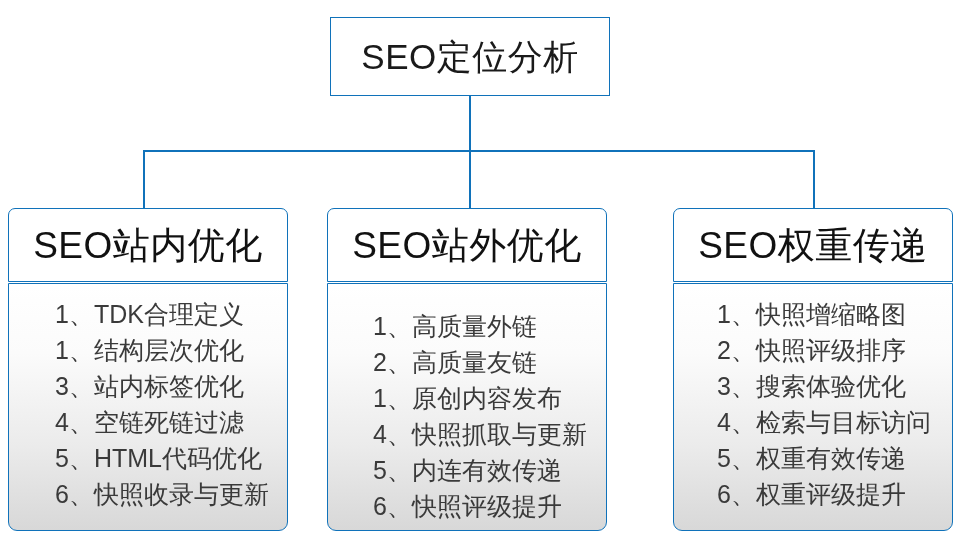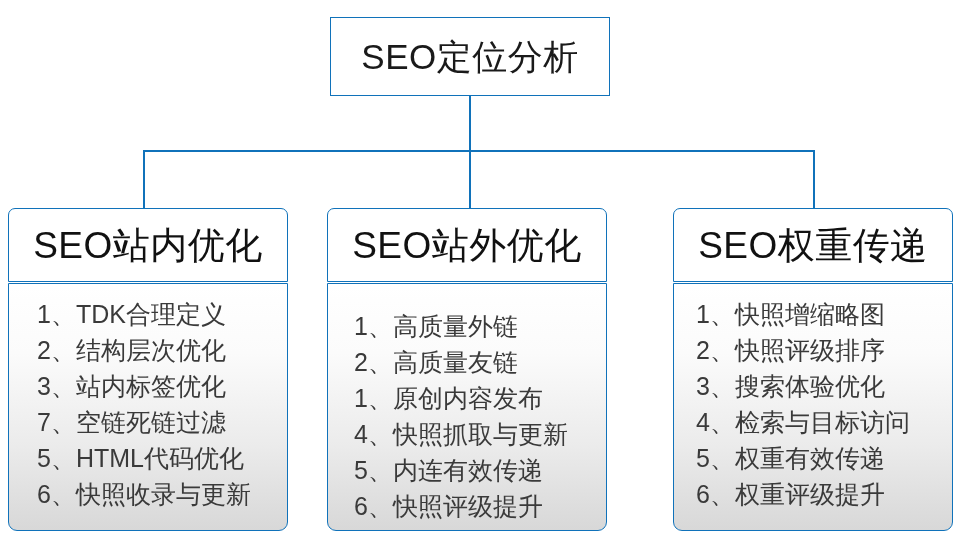--- a/index.html
+++ b/index.html
@@ -81,21 +81,21 @@
   .col-body {
     box-sizing: border-box;
     margin-top: 1px;
     height: 248px;
     border: 1.6px solid #1072ba;
     border-radius: 0 0 9px 9px;
     background: linear-gradient(to bottom, #ffffff 0%, #fbfbfb 28%, #ebebeb 66%, #d8d8d8 100%);
     padding: 12px 0 0 0;
     display: flex;
     flex-direction: column;
-    align-items: flex-start;
+    align-items: center;
   }
   .col-body ul {
     list-style: none;
     margin: 0;
     padding: 0 0 0 28px;
   }
   .col-body li {
     font-size: 25px;
     line-height: 36px;
     color: #3a3a3a;
@@ -119,23 +119,23 @@
   <div class="conn conn-v-center"></div>
   <div class="conn conn-v-right"></div>
 
   <div class="column col-1">
     <div class="col-head">
       <span class="col-head-label">SEO站内优化</span>
     </div>
     <div class="col-body">
       <ul>
         <li>1、TDK合理定义</li>
-        <li>2、结构层次优化</li>
+        <li>1、结构层次优化</li>
         <li>3、站内标签优化</li>
-        <li>7、空链死链过滤</li>
+        <li>4、空链死链过滤</li>
         <li>5、HTML代码优化</li>
         <li>6、快照收录与更新</li>
       </ul>
     </div>
   </div>
 
   <div class="column col-2">
     <div class="col-head">
       <span class="col-head-label">SEO站外优化</span>
     </div>

